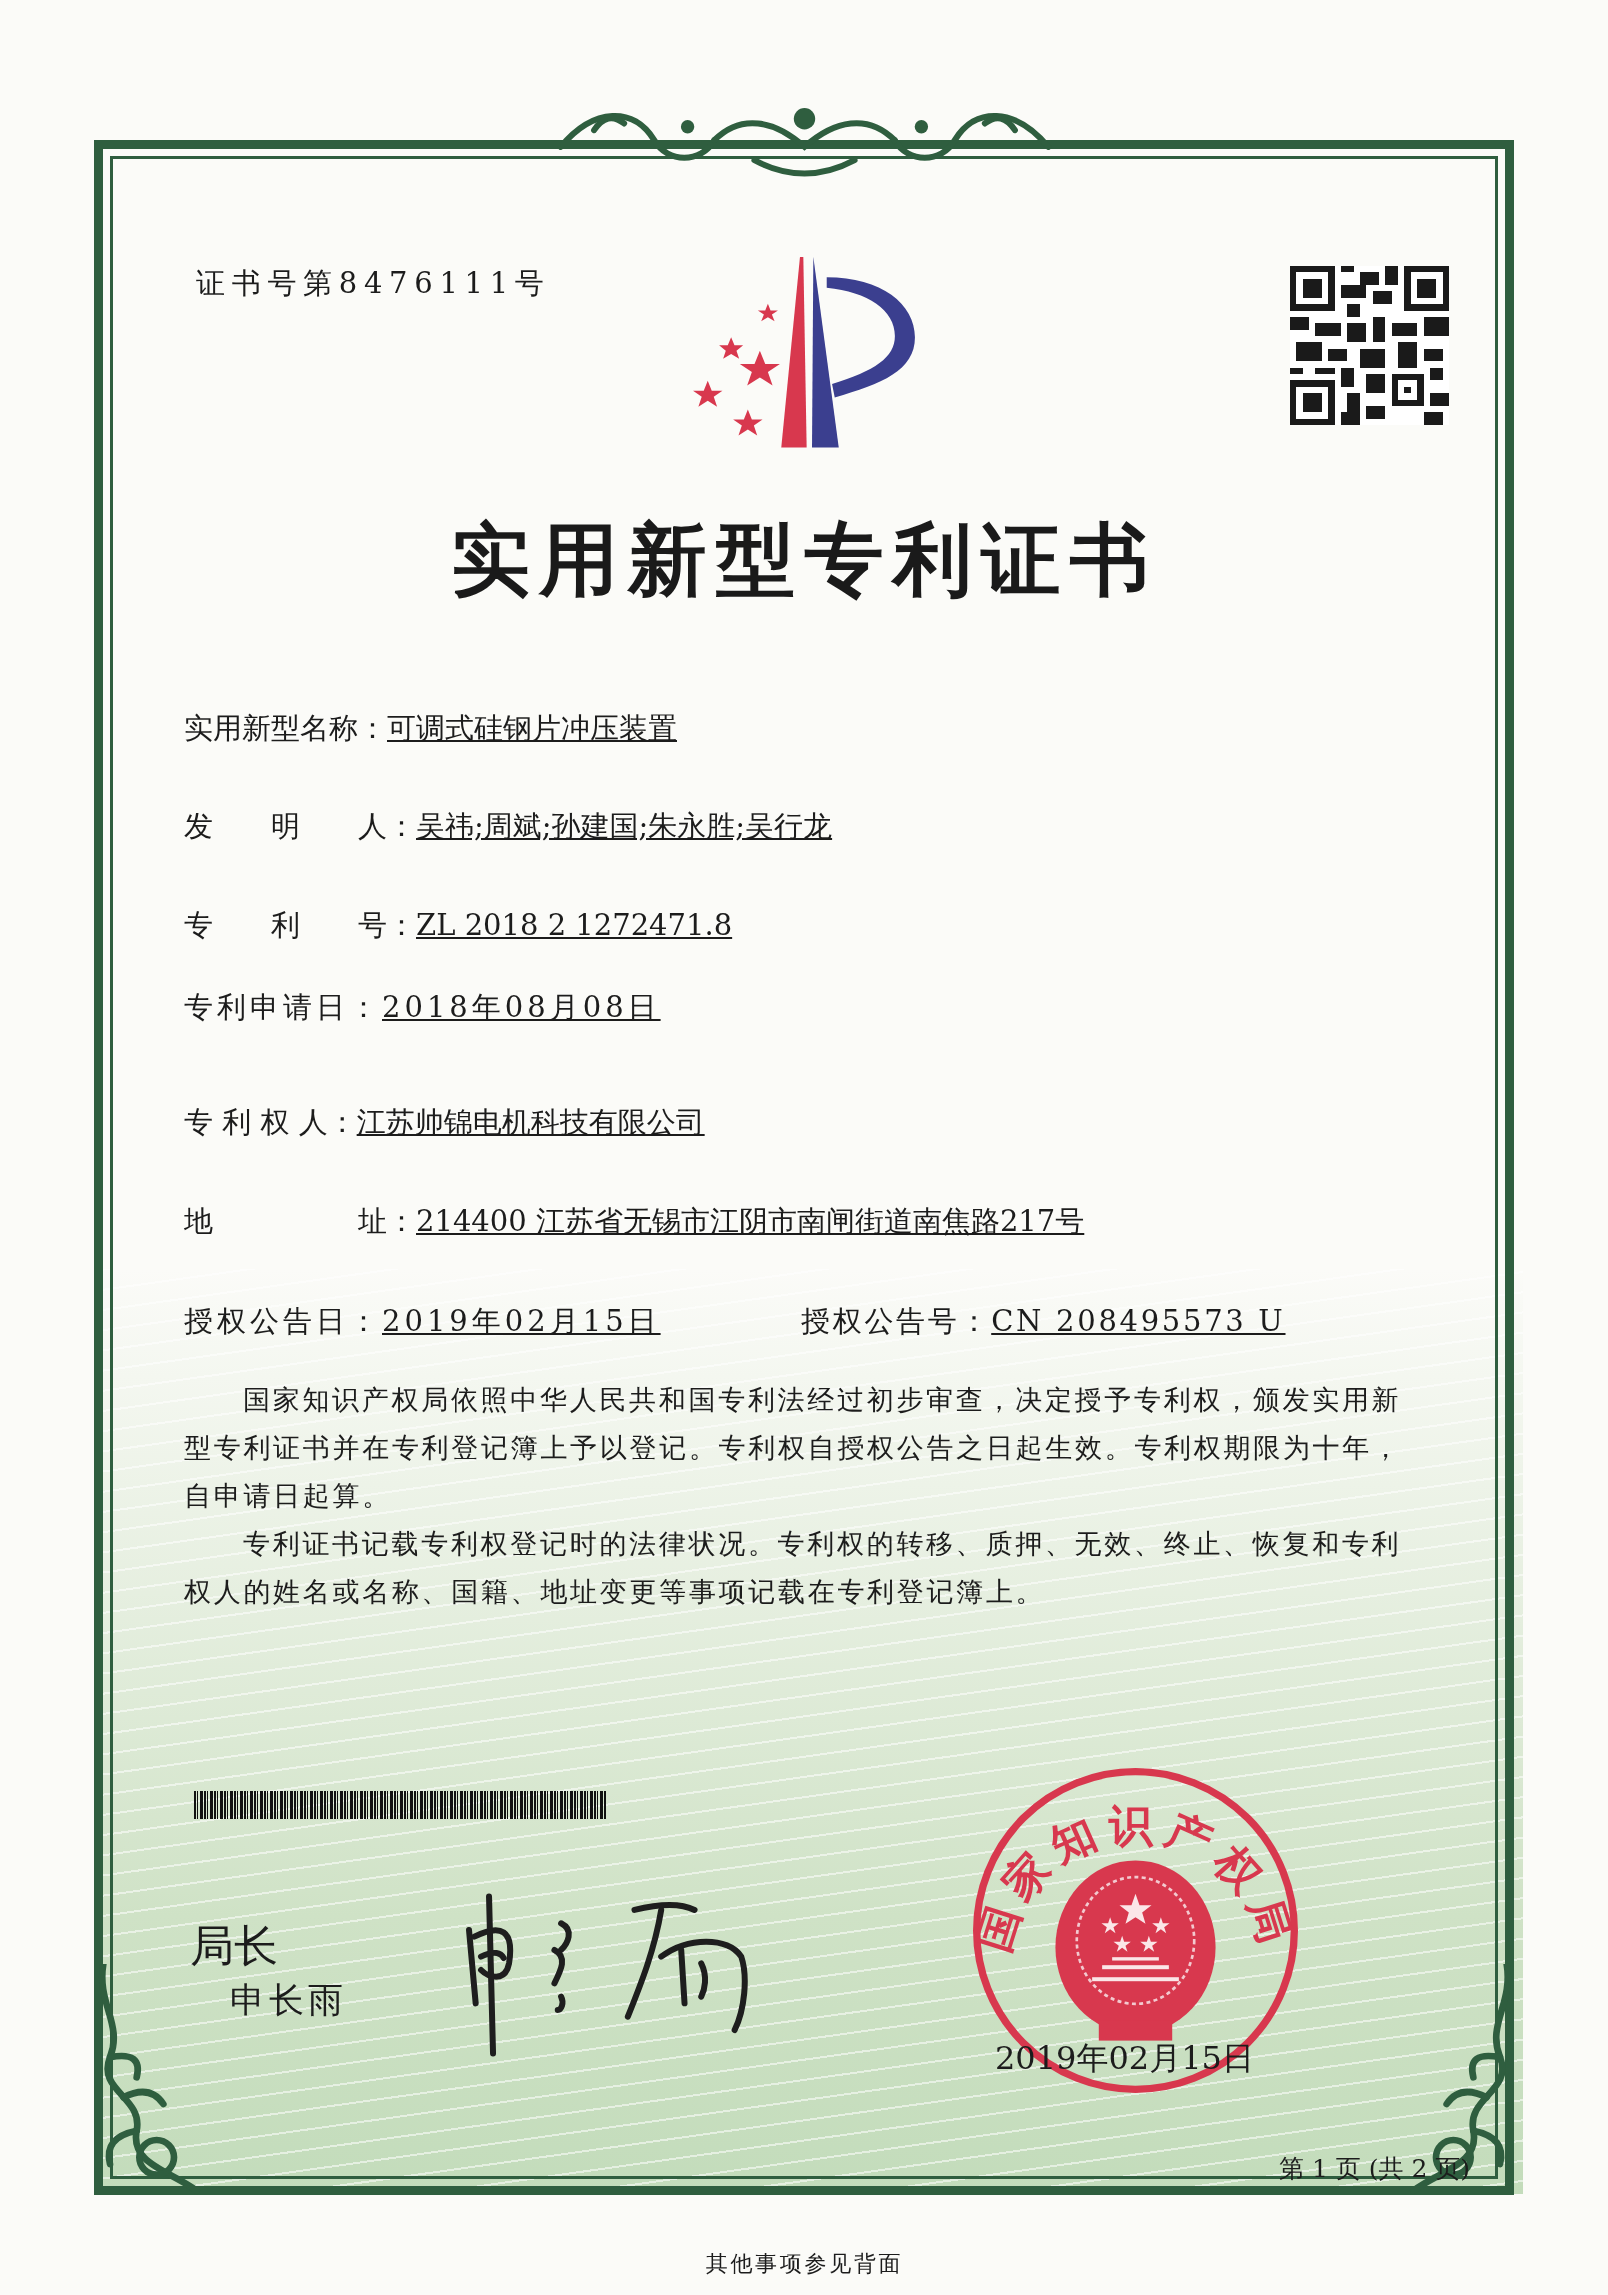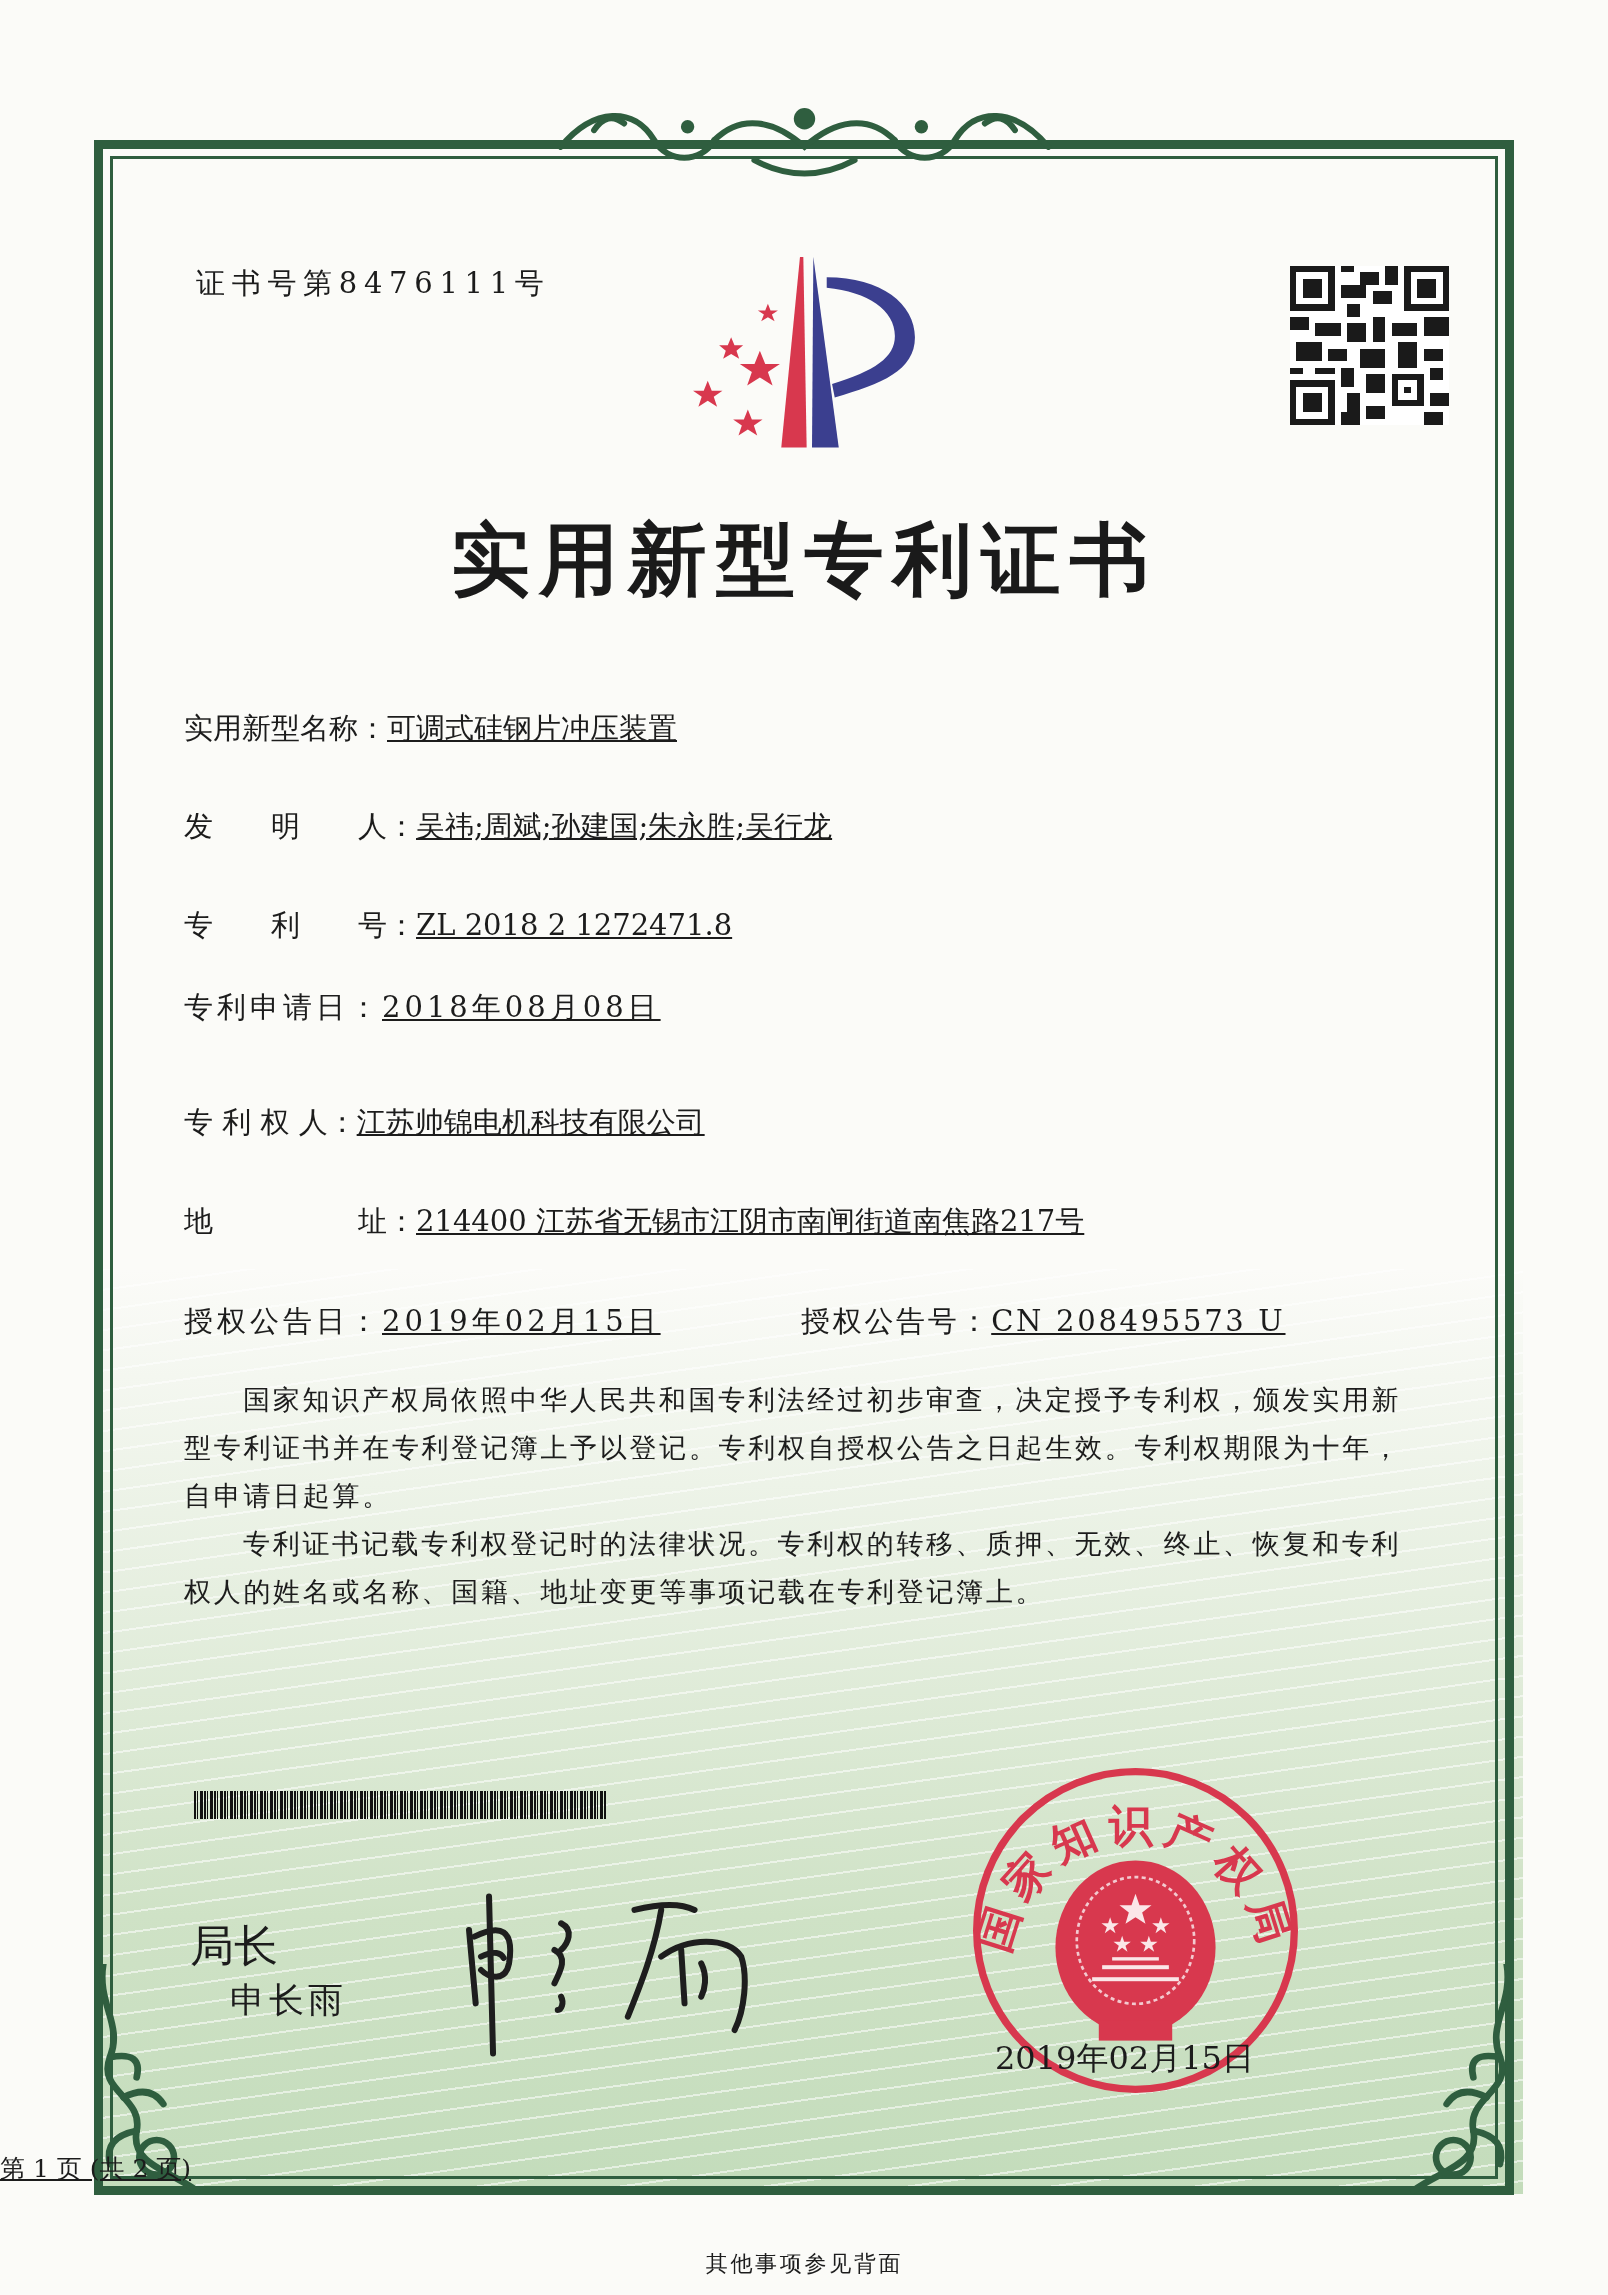--- a/index.html
+++ b/index.html
@@ -43,21 +43,21 @@
   }
   .barcode {
     left:194px; top:1791px; width:413px; height:28px;
     background:repeating-linear-gradient(90deg,#111 0 2px,transparent 2px 3.3px,#111 3.3px 4px,transparent 4px 6px,#111 6px 8.7px,transparent 8.7px 10px);
   }
   .director-title { left:190px; top:1917px; font-size:44px; font-family:"DejaVu Sans","Liberation Sans",sans-serif; }
   .director-name { left:190px; top:1977px; font-size:35px; font-family:Liberation Serif, serif; letter-spacing:4px;margin-left:40px; }
   .signature { left:461px; top:1883px; }
   .seal { left:962px; top:1757px; }
   .seal-date { left:995px; top:2037px; font-size:32px; }
-  .page-no { left:0; width:1470px; text-align:left; top:2152px; font-size:25px;text-decoration:underline; }
+  .page-no { left:0; width:1470px; text-align:right; top:2152px; font-size:25px; }
   .back-note { left:0; width:1609px; text-align:center; top:2249px; font-size:22px; letter-spacing:2.7px; font-family:"DejaVu Sans","Liberation Sans",sans-serif; }
 </style>
 </head>
 <body>
 
 <div class="bg-waves"></div>
 
 <div class="frame-outer"></div>
 <div class="frame-inner"></div>
 

